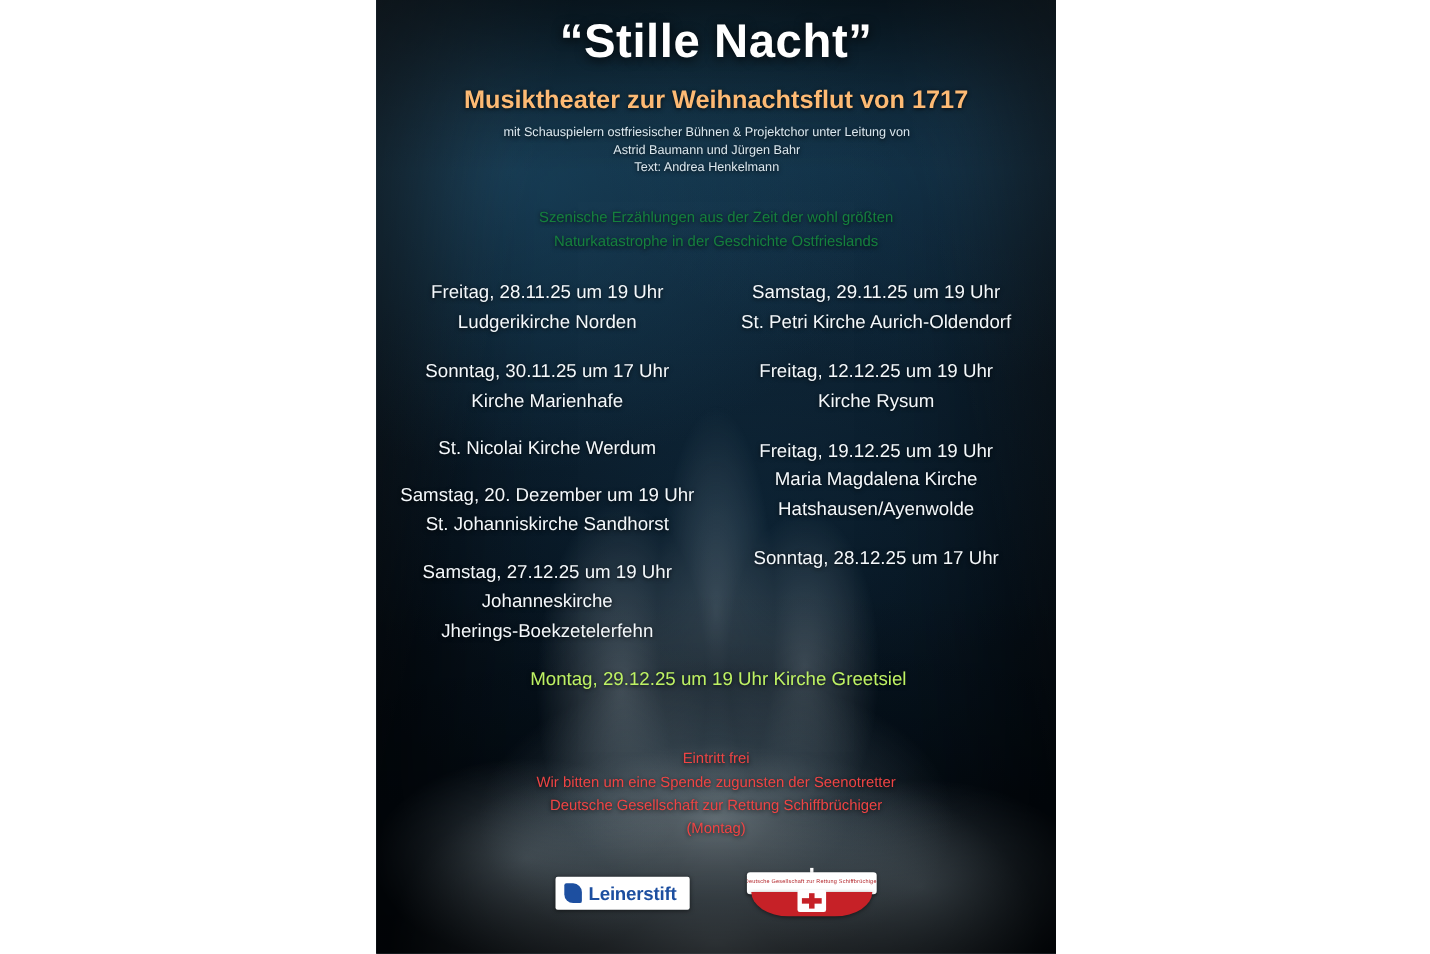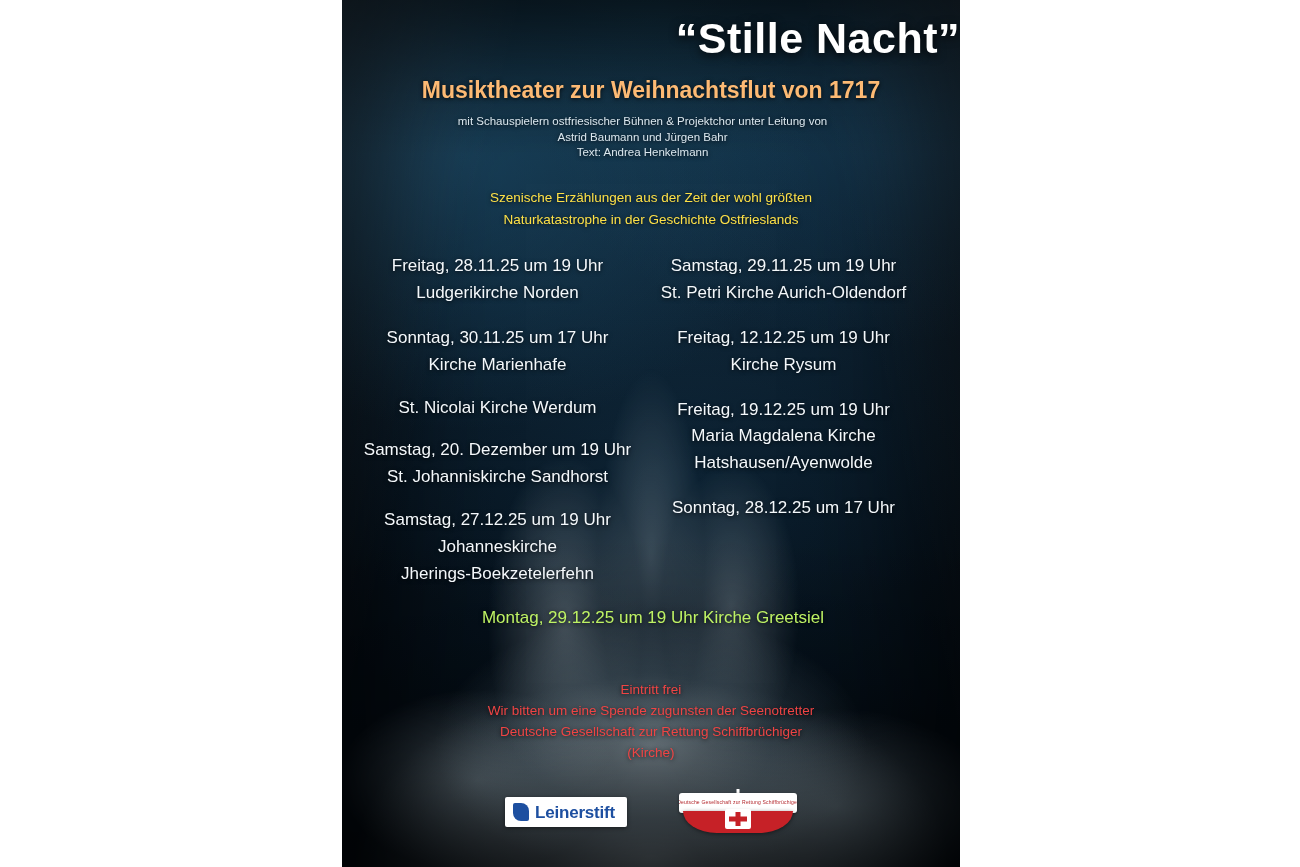--- a/index.html
+++ b/index.html
@@ -73,55 +73,54 @@
     text-shadow: 0 1px 4px rgba(0,0,0,0.75);
   }
 
   .title {
     margin: 14px 0 0 0;
     font-size: 43px;
     font-weight: 700;
     letter-spacing: 0.5px;
     color: #ffffff;
     text-shadow: 0 2px 10px rgba(0,0,0,0.85);
-    text-align: right;
   }
   .subtitle {
     margin: 14px 0 0 0;
     font-size: 23px;
     font-weight: 700;
     color: #fdba74;
   }
   .credits {
     margin: 10px 17px 0 0;
     font-size: 11.5px;
     line-height: 1.35;
     color: #dbe7ee;
   }
   .credits div { white-space: nowrap; }
 
   .blurb {
     margin: 26px 0 0 0;
     font-size: 13.5px;
     line-height: 1.65;
-    color: #fde047;
+    color: #15803d;
   }
 
   .dates {
     position: relative;
     margin: 22px 0 0 0;
     height: 386px;
   }
   .col {
     position: absolute;
     top: 0;
     width: 295px;
   }
   .col-left { left: 8px; }
-  .col-right { left: 294px; }
+  .col-right { left: 307px; }
 
   .event {
     margin-bottom: 16px;
     font-size: 17px;
     line-height: 1.58;
     color: #f4f8fb;
   }
   .event .when { display: block; }
   .event .where { display: block; }
 
@@ -330,21 +329,21 @@
       <div class="event-center">
         <span class="when">Montag, 29.12.25 um 19 Uhr</span>
         <span class="where">Kirche Greetsiel</span>
       </div>
     </div>
 
     <div class="footer">
       <div>Eintritt frei</div>
       <div>Wir bitten um eine Spende zugunsten der Seenotretter</div>
       <div>Deutsche Gesellschaft zur Rettung Schiffbrüchiger</div>
-      <div>(Kirche)</div>
+      <div>(Montag)</div>
     </div>
 
     <div class="logos">
       <div class="logo-leinerstift">
         <span class="mark"></span>
         <span class="word">Leinerstift</span>
       </div>
 
       <div class="logo-dgzrs">
         <span class="mast"></span>

